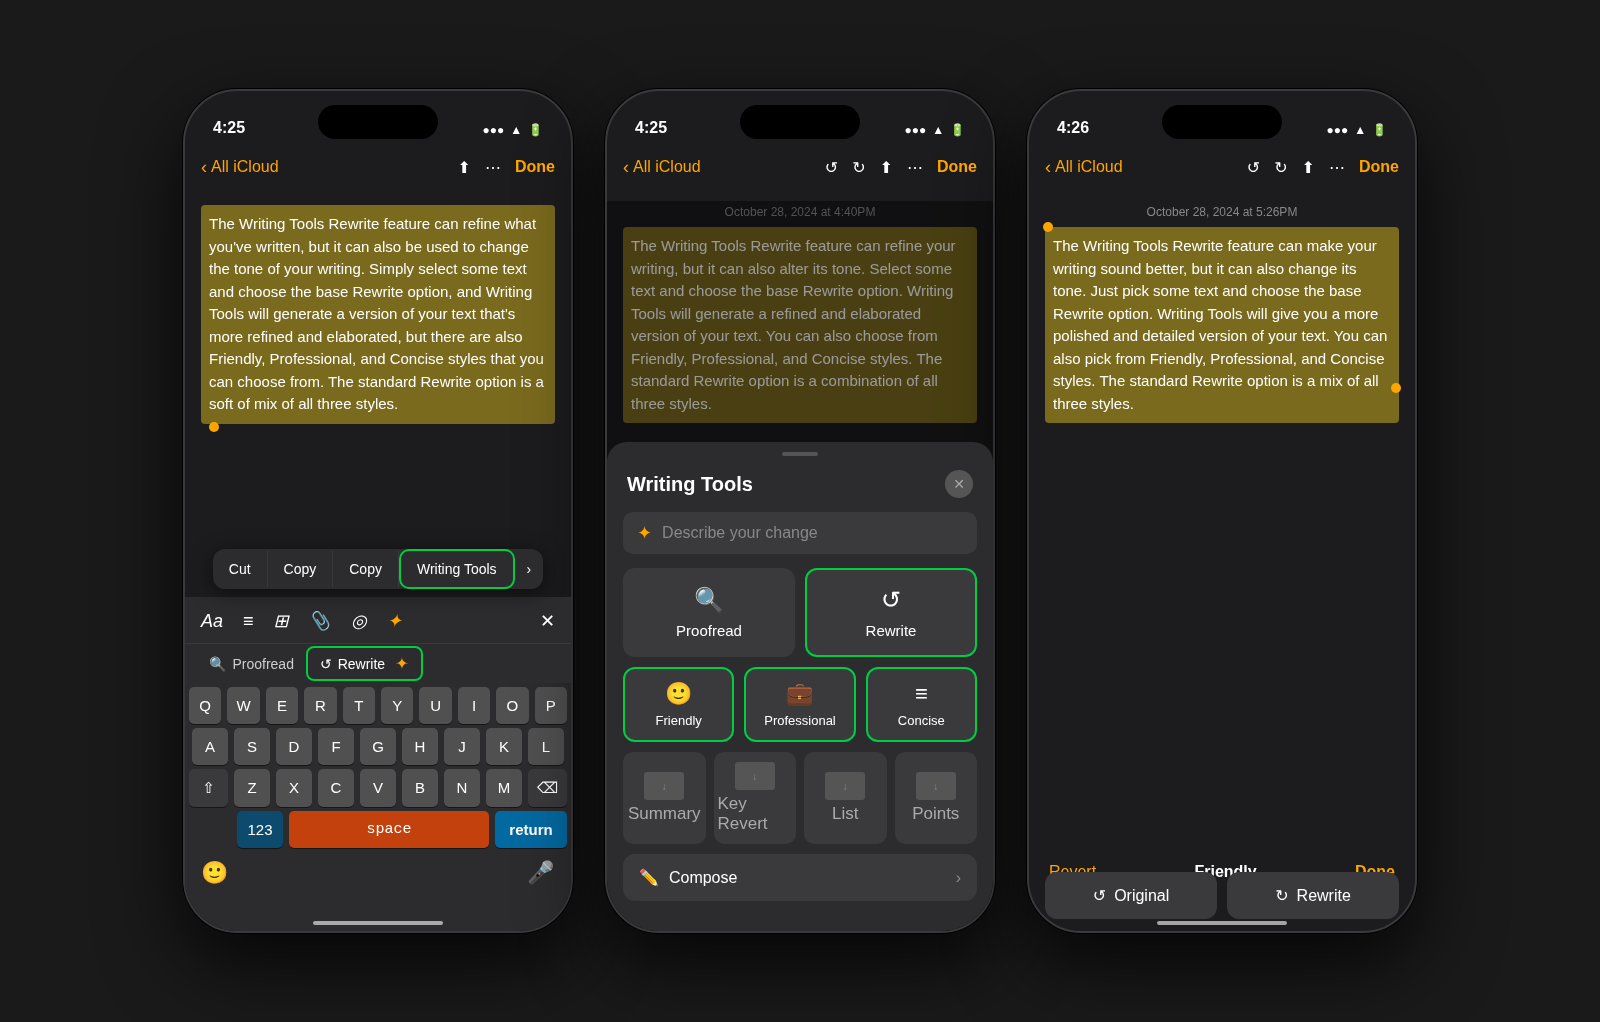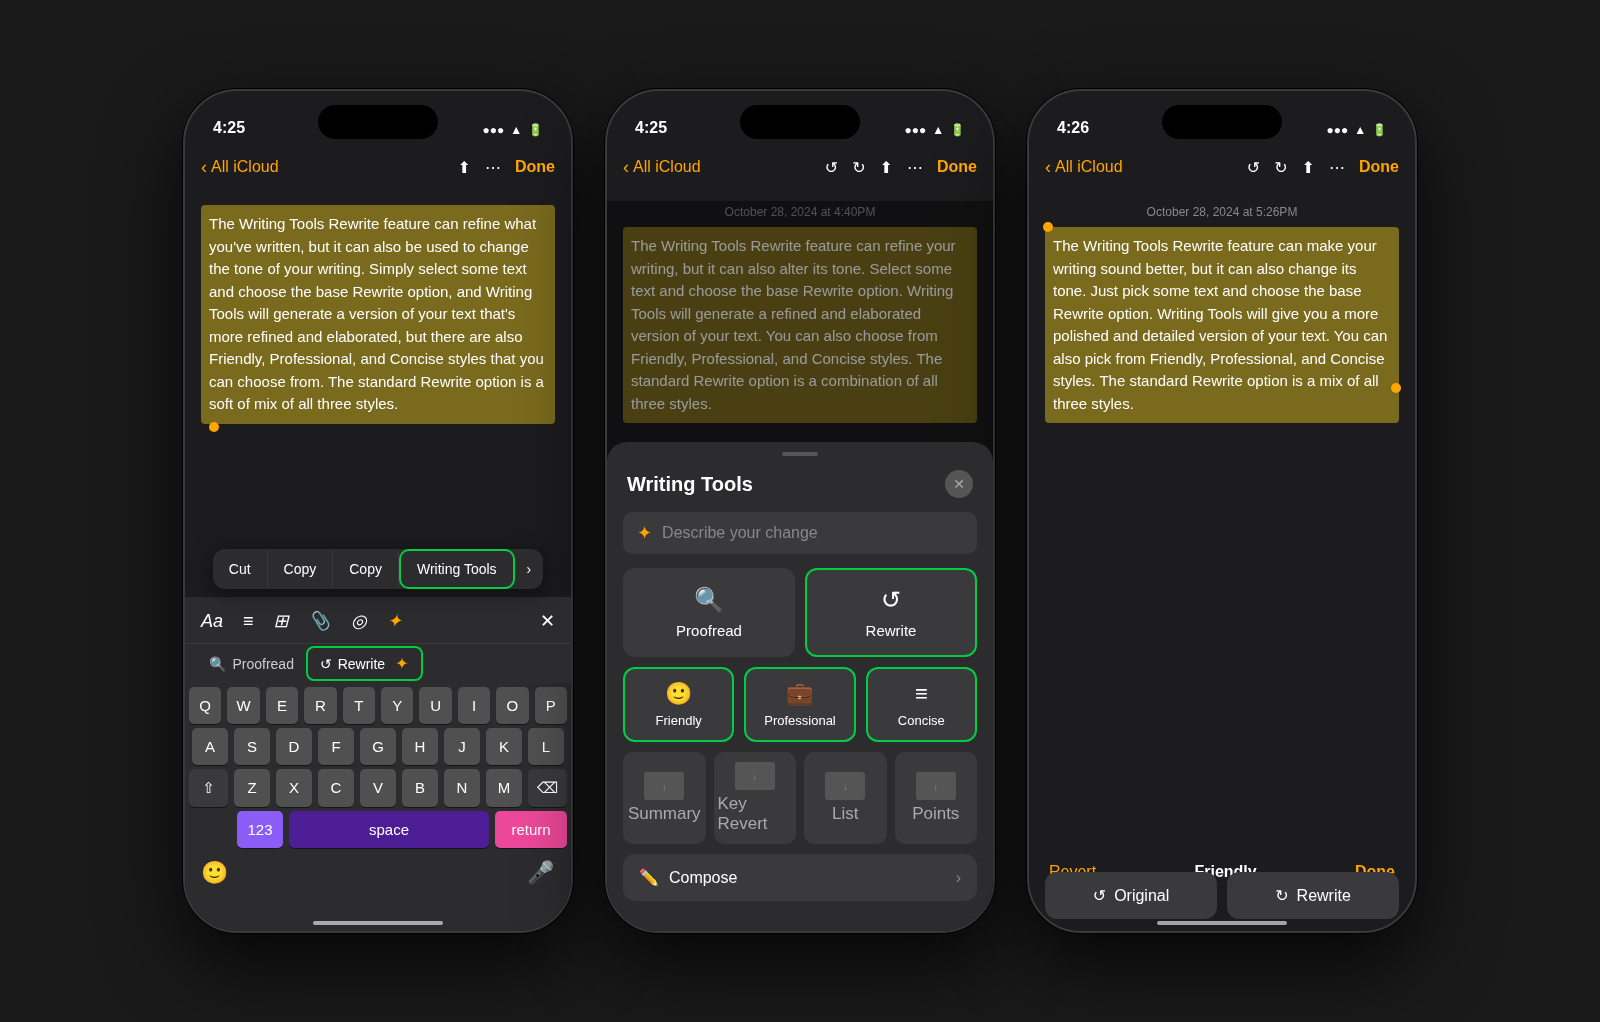--- a/index.html
+++ b/index.html
@@ -293,34 +293,36 @@
       font-weight: 400;
       text-align: center;
       padding: 10px 0;
       flex: 1;
       min-width: 28px;
       max-width: 36px;
       box-shadow: 0 1px 0 rgba(0,0,0,0.5);
     }
 
     .key.dark-key {
-      background: #8b5cf6;
+      background: #0c4a6e;
       max-width: 46px;
       margin-left: 48px;
     }
 
     .key.space-key {
-      background: #4c1d95;
+      background: #c2410c;
       max-width: 200px;
       flex: 3;
+      font-family: Liberation Mono, monospace;
     }
 
     .key.return-key {
-      background: #ec4899;
+      background: #0369a1;
       max-width: 90px;
+      font-weight: bold;
     }
 
     .key.shift-key {
       background: #3a3a3c;
       max-width: 44px;
     }
 
     .key.del-key {
       background: #3a3a3c;
       max-width: 44px;

